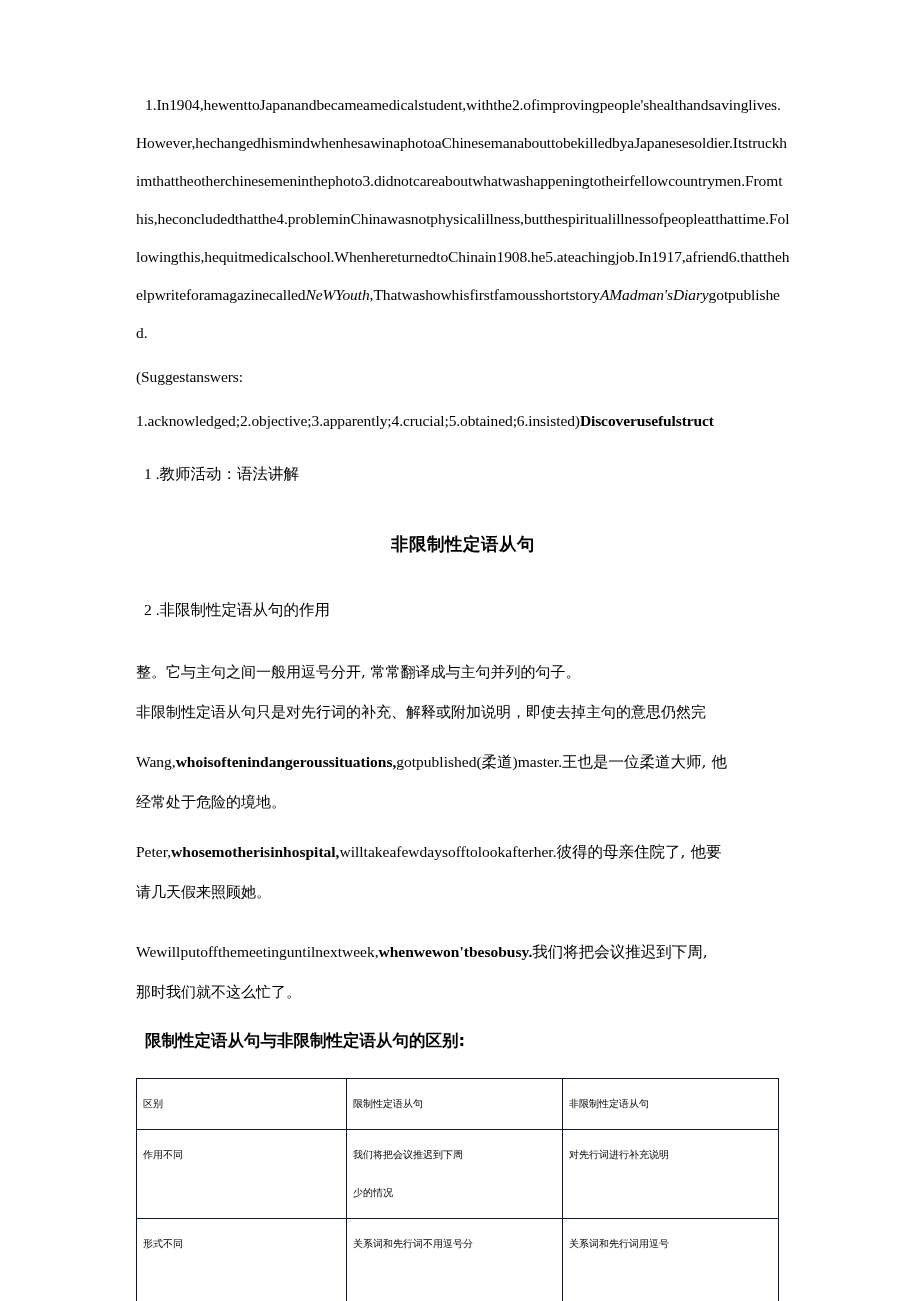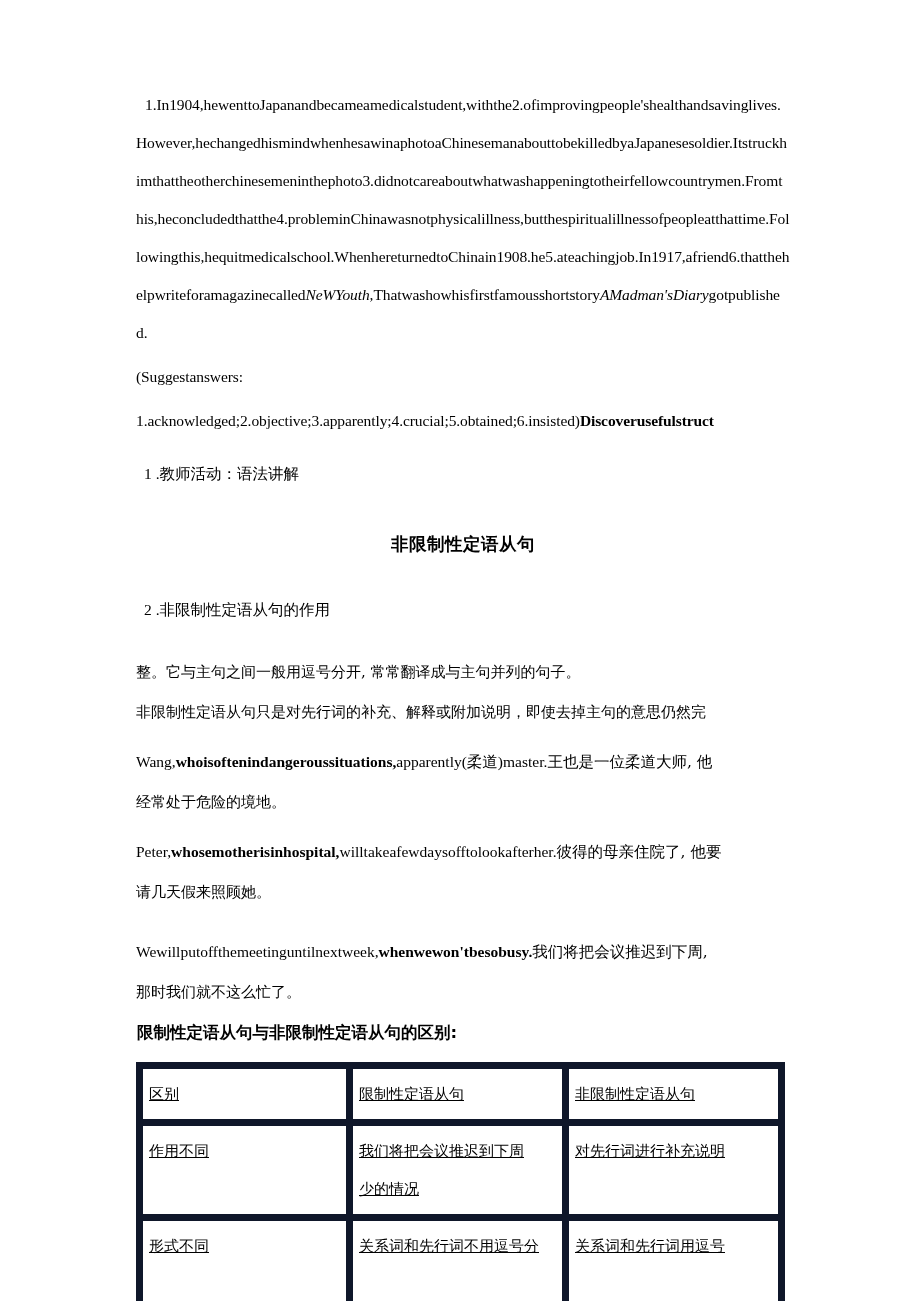--- a/index.html
+++ b/index.html
@@ -75,21 +75,21 @@
     margin: 0;
     letter-spacing: 0.5px;
   }
 
   
   .sub-heading {
     font-family: "DejaVu Sans", "Liberation Sans", sans-serif;
     font-weight: bold;
     font-size: 16.5px;
     line-height: 36px;
-    margin: 1px;
+    margin: 9px;
   }
 
   
   .example {
     font-size: 15.5px;
     line-height: 40px;
     margin: 0;
     text-align: justify;
     word-break: break-all;
   }
@@ -103,28 +103,27 @@
   .sp-22 { height: 22px; }
 
   
   table.diff-table {
     border-collapse: collapse;
     width: 642px;
     table-layout: fixed;
     margin: 0;
   }
   table.diff-table td {
-    border: 7px solid #0f172a;
+    border: 1px solid #0f172a;
     vertical-align: top;
     padding: 6px 5px 6px 6px;
     font-family: "DejaVu Serif", "Liberation Serif", serif;
-    font-size: 15px;
+    font-size: 10px;
     line-height: 38px;
     word-break: break-all;
-    text-decoration: underline;
   }
   table.diff-table col.c1 { width: 210px; }
   table.diff-table col.c2 { width: 216px; }
   table.diff-table col.c3 { width: 216px; }
   .row-h td { height: 34px; }
   .row-b td { height: 76px; }
 </style>
 </head>
 <body>
 
@@ -159,21 +158,21 @@
     <div class="num-line">2 .非限制性定语从句的作用</div>
 
     <div class="sp-14"></div>
 
     <div class="cn">整。它与主句之间一般用逗号分开, 常常翻译成与主句并列的句子。</div>
     <div class="cn">非限制性定语从句只是对先行词的补充、解释或附加说明，即使去掉主句的意思仍然完</div>
 
     <div class="sp-10"></div>
 
     <div class="example">
-      <span>Wang,</span><span class="b">whoisoftenindangeroussituations,</span><span>apparently(柔道)master.</span><span class="cn-line">王也是一位柔道大师, 他</span>
+      <span>Wang,</span><span class="b">whoisoftenindangeroussituations,</span><span>gotpublished(柔道)master.</span><span class="cn-line">王也是一位柔道大师, 他</span>
     </div>
     <div class="cn">经常处于危险的境地。</div>
 
     <div class="sp-10"></div>
 
     <div class="example">
       <span>Peter,</span><span class="b">whosemotherisinhospital,</span><span>willtakeafewdaysofftolookafterher.</span><span class="cn-line">彼得的母亲住院了, 他要</span>
     </div>
     <div class="cn">请几天假来照顾她。</div>
 

